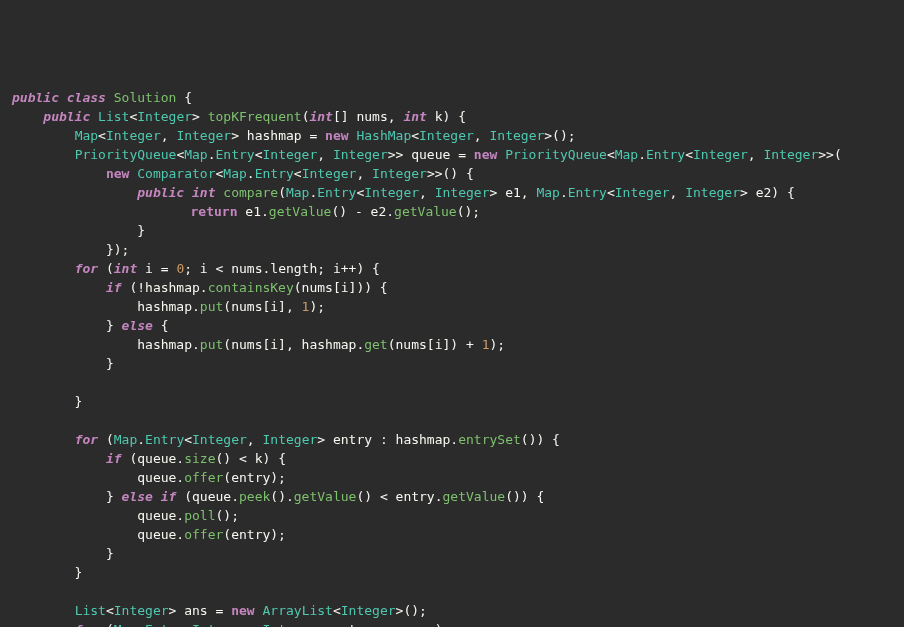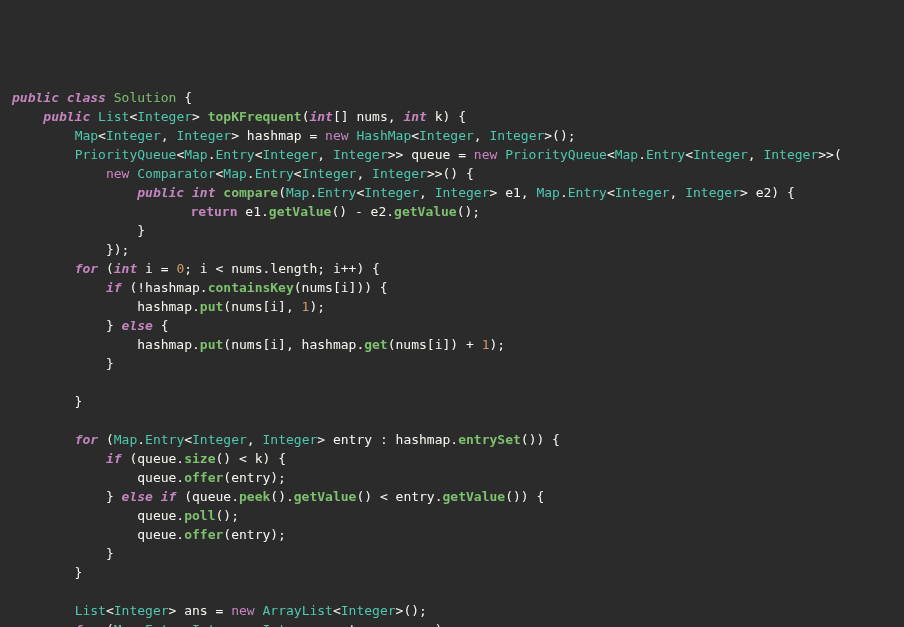--- a/index.html
+++ b/index.html
@@ -9,25 +9,25 @@
       font-family: "Menlo", "Monaco", "Consolas", monospace;
       font-size: 13px;
       line-height: 19px;
       color: #f8f8f2;
       white-space: pre;
       overflow-x: auto;
     }
     .kw { color: #c586c0; font-weight: bold; font-style: italic; }
     .type { color: #4ec9b0; margin-top: 35px; }
     .cls { color: #7ec16e; }
-    .method { color: #7ec16e; font-weight: bold; }
+    .method { color: #7ec16e; }
     .num { color: #d19a66; }
     .op { color: #f8f8f2; }
     .punc { color: #f8f8f2; }
-    .new { color: #c586c0; font-weight: normal; }
+    .new { color: #c586c0; font-weight: bold; }
     .ret { color: #c586c0; font-weight: bold; margin-left: 22px; }
   </style>
 </head>
 <body>
 
 
 
 <div id="code-root"><div><span class="kw">public</span><span class="op"> </span><span class="kw">class</span><span class="op"> </span><span class="cls">Solution</span><span class="punc"> {</span></div><div><span class="op">    </span><span class="kw">public</span><span class="op"> </span><span class="type">List</span><span class="punc">&lt;</span><span class="type">Integer</span><span class="punc">&gt; </span><span class="method">topKFrequent</span><span class="punc">(</span><span class="kw">int</span><span class="punc">[] nums, </span><span class="kw">int</span><span class="punc"> k) {</span></div><div><span class="op">        </span><span class="type">Map</span><span class="punc">&lt;</span><span class="type">Integer</span><span class="punc">, </span><span class="type">Integer</span><span class="punc">&gt; hashmap = </span><span class="new">new</span><span class="op"> </span><span class="type">HashMap</span><span class="punc">&lt;</span><span class="type">Integer</span><span class="punc">, </span><span class="type">Integer</span><span class="punc">&gt;();</span></div><div><span class="op">        </span><span class="type">PriorityQueue</span><span class="punc">&lt;</span><span class="type">Map</span><span class="punc">.</span><span class="type">Entry</span><span class="punc">&lt;</span><span class="type">Integer</span><span class="punc">, </span><span class="type">Integer</span><span class="punc">&gt;&gt; queue = </span><span class="new">new</span><span class="op"> </span><span class="type">PriorityQueue</span><span class="punc">&lt;</span><span class="type">Map</span><span class="punc">.</span><span class="type">Entry</span><span class="punc">&lt;</span><span class="type">Integer</span><span class="punc">, </span><span class="type">Integer</span><span class="punc">&gt;&gt;(</span></div><div><span class="op">            </span><span class="new">new</span><span class="op"> </span><span class="type">Comparator</span><span class="punc">&lt;</span><span class="type">Map</span><span class="punc">.</span><span class="type">Entry</span><span class="punc">&lt;</span><span class="type">Integer</span><span class="punc">, </span><span class="type">Integer</span><span class="punc">&gt;&gt;() {</span></div><div><span class="op">                </span><span class="kw">public</span><span class="op"> </span><span class="kw">int</span><span class="op"> </span><span class="method">compare</span><span class="punc">(</span><span class="type">Map</span><span class="punc">.</span><span class="type">Entry</span><span class="punc">&lt;</span><span class="type">Integer</span><span class="punc">, </span><span class="type">Integer</span><span class="punc">&gt; e1, </span><span class="type">Map</span><span class="punc">.</span><span class="type">Entry</span><span class="punc">&lt;</span><span class="type">Integer</span><span class="punc">, </span><span class="type">Integer</span><span class="punc">&gt; e2) {</span></div><div><span class="op">                    </span><span class="ret">return</span><span class="punc"> e1.</span><span class="method">getValue</span><span class="punc">() - e2.</span><span class="method">getValue</span><span class="punc">();</span></div><div><span class="punc">                }</span></div><div><span class="punc">            });</span></div><div><span class="op">        </span><span class="kw">for</span><span class="punc"> (</span><span class="kw">int</span><span class="punc"> i = </span><span class="num">0</span><span class="punc">; i &lt; nums.length; i++) {</span></div><div><span class="op">            </span><span class="kw">if</span><span class="punc"> (!hashmap.</span><span class="method">containsKey</span><span class="punc">(nums[i])) {</span></div><div><span class="punc">                hashmap.</span><span class="method">put</span><span class="punc">(nums[i], </span><span class="num">1</span><span class="punc">);</span></div><div><span class="punc">            } </span><span class="kw">else</span><span class="punc"> {</span></div><div><span class="punc">                hashmap.</span><span class="method">put</span><span class="punc">(nums[i], hashmap.</span><span class="method">get</span><span class="punc">(nums[i]) + </span><span class="num">1</span><span class="punc">);</span></div><div><span class="punc">            }</span></div><div>&nbsp;</div><div><span class="punc">        }</span></div><div>&nbsp;</div><div><span class="op">        </span><span class="kw">for</span><span class="punc"> (</span><span class="type">Map</span><span class="punc">.</span><span class="type">Entry</span><span class="punc">&lt;</span><span class="type">Integer</span><span class="punc">, </span><span class="type">Integer</span><span class="punc">&gt; entry : hashmap.</span><span class="method">entrySet</span><span class="punc">()) {</span></div><div><span class="op">            </span><span class="kw">if</span><span class="punc"> (queue.</span><span class="method">size</span><span class="punc">() &lt; k) {</span></div><div><span class="punc">                queue.</span><span class="method">offer</span><span class="punc">(entry);</span></div><div><span class="punc">            } </span><span class="kw">else</span><span class="op"> </span><span class="kw">if</span><span class="punc"> (queue.</span><span class="method">peek</span><span class="punc">().</span><span class="method">getValue</span><span class="punc">() &lt; entry.</span><span class="method">getValue</span><span class="punc">()) {</span></div><div><span class="punc">                queue.</span><span class="method">poll</span><span class="punc">();</span></div><div><span class="punc">                queue.</span><span class="method">offer</span><span class="punc">(entry);</span></div><div><span class="punc">            }</span></div><div><span class="punc">        }</span></div><div>&nbsp;</div><div><span class="op">        </span><span class="type">List</span><span class="punc">&lt;</span><span class="type">Integer</span><span class="punc">&gt; ans = </span><span class="new">new</span><span class="op"> </span><span class="type">ArrayList</span><span class="punc">&lt;</span><span class="type">Integer</span><span class="punc">&gt;();</span></div><div><span class="op">        </span><span class="kw">for</span><span class="punc"> (</span><span class="type">Map</span><span class="punc">.</span><span class="type">Entry</span><span class="punc">&lt;</span><span class="type">Integer</span><span class="punc">, </span><span class="type">Integer</span><span class="punc">&gt; entry : queue)</span></div></div>
 
 

